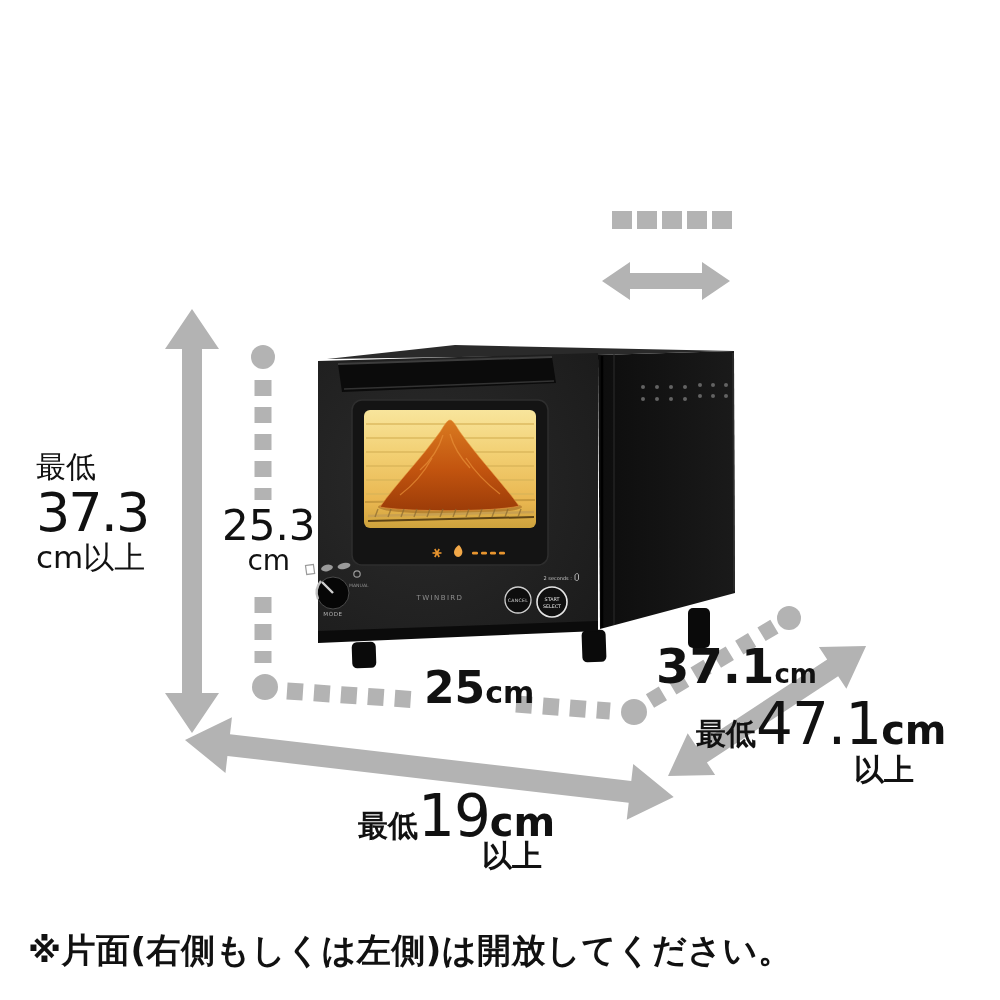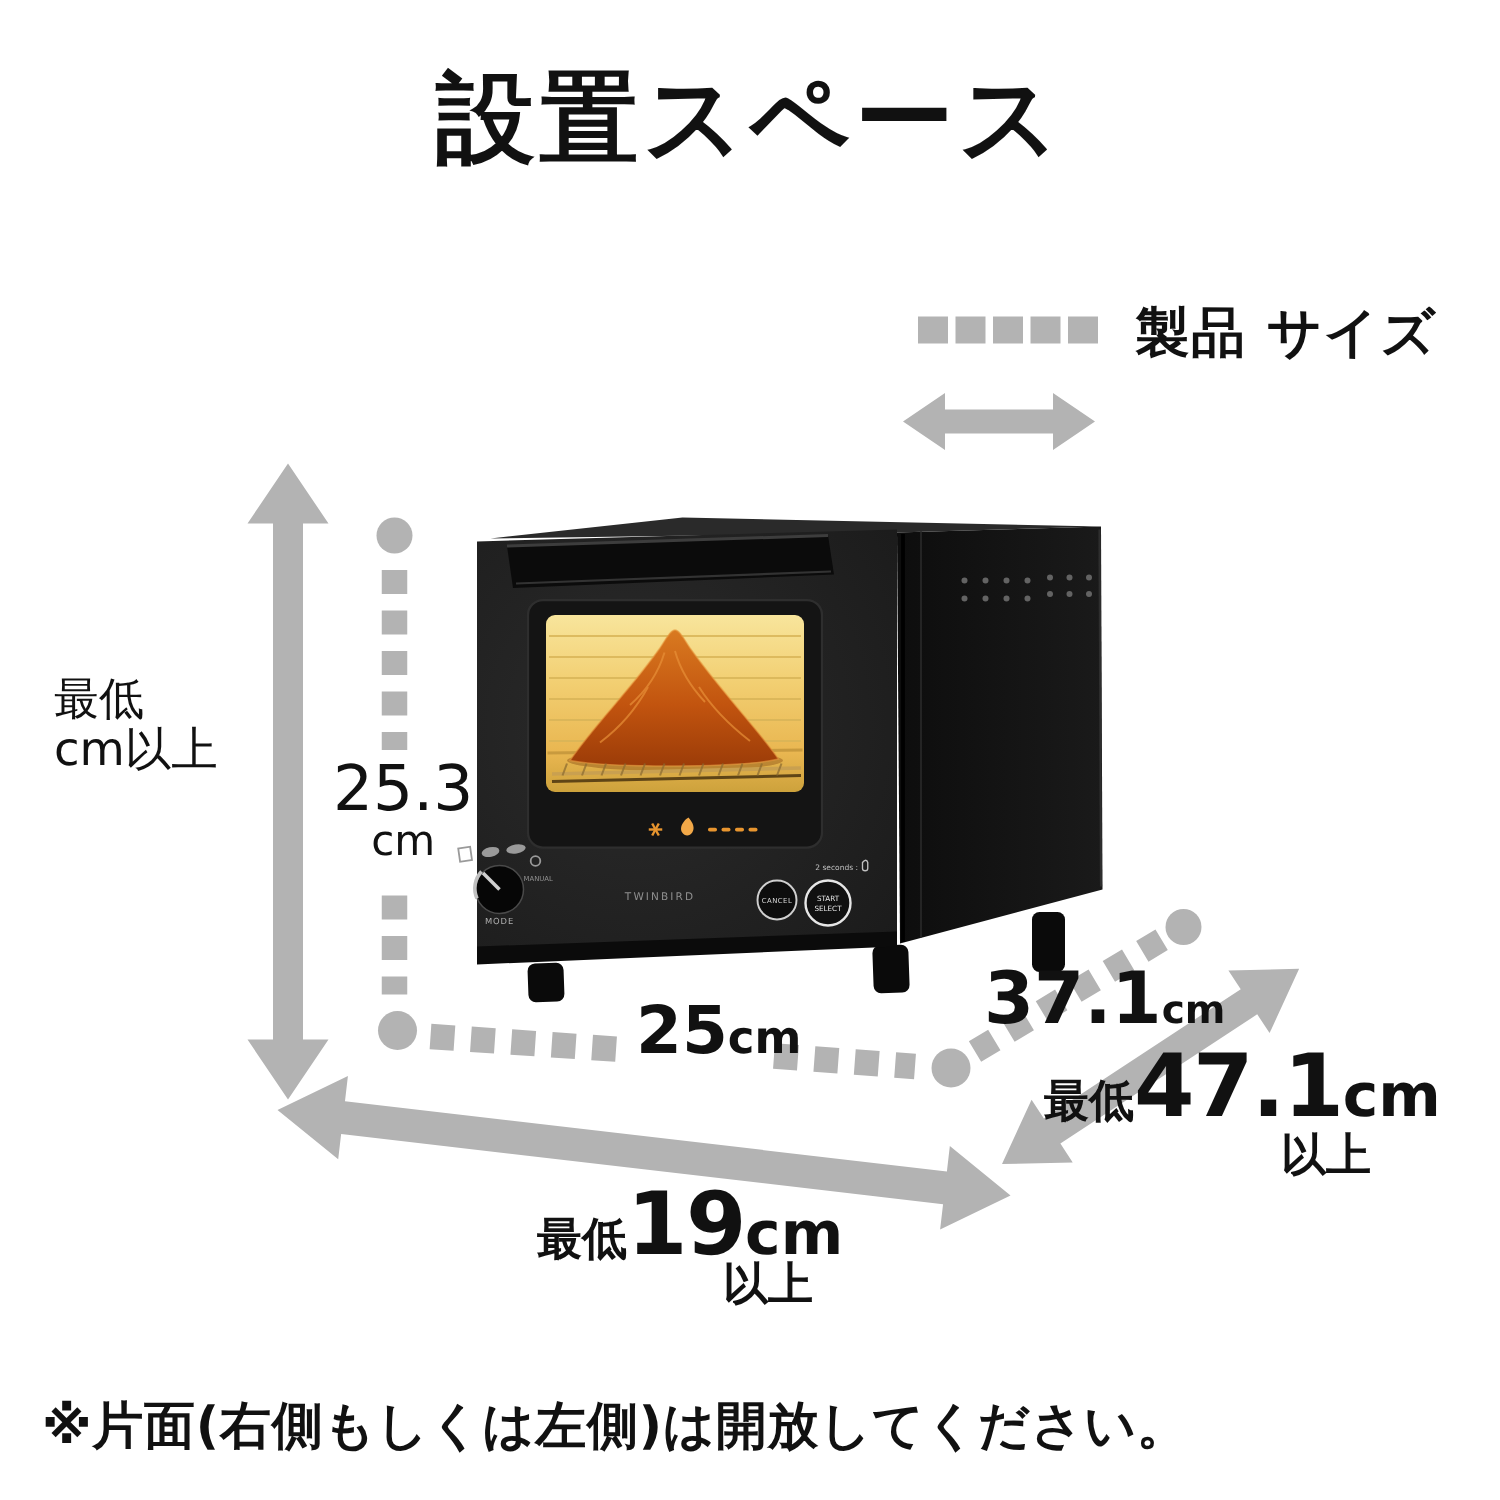--- a/index.html
+++ b/index.html
@@ -11,21 +11,21 @@
   #title{left:0;right:0;top:34px;text-align:center;font-size:66px;font-weight:bold;letter-spacing:3px;}
   .legend-label{font-size:36px;font-weight:bold;letter-spacing:1px;}
   #legend-product-label{left:757px;top:198px;}
   #legend-space-label{left:757px;top:256px;}
   
   .dim{color:#111;}
   .sz-xs{font-size:26px;font-weight:bold;}
   .sz-s{font-size:30px;font-weight:bold;}
   .sz-m{font-size:48px;font-weight:bold;}
   .sz-ml{font-size:42px;font-weight:bold;}
-  .sz-xl{font-size:58px;font-weight:bold;letter-spacing:-1px;}
+  .sz-xl{font-size:58px;font-weight:normal;letter-spacing:-1px;}
   .unit-m{font-size:28px;font-weight:bold;}
   .unit-l{font-size:40px;font-weight:bold;}
   #height-space-label{left:36px;top:452px;line-height:1.02;}
   #height-space-label .v{display:block;font-size:54px;letter-spacing:-2px;margin-top:2px;}
   #height-space-label .p{display:block;font-size:30px;}
   #height-space-label .s{display:block;font-size:31px;margin-top:2px;}
   #height-product-label{left:222px;top:506px;text-align:center;line-height:.95;}
   #height-product-label .v{display:block;font-size:42px;}
   #height-product-label .u{display:block;font-size:28px;margin-top:2px;}
   #width-product-label{left:424px;top:662px;}
@@ -220,26 +220,25 @@
         <circle cx="700" cy="385" r="2"></circle>
           <circle cx="713" cy="385" r="2"></circle>
           <circle cx="726" cy="385" r="2"></circle>
         <circle cx="700" cy="396" r="2"></circle>
           <circle cx="713" cy="396" r="2"></circle>
           <circle cx="726" cy="396" r="2"></circle>
       </g>
     </g>
   </svg>
 
-  <div id="title" class="abs">設置スペース</div>
-
-  <div id="legend-product-label" class="abs legend-label">製品 サイズ</div>
+
 
   <div id="height-space-label" class="abs dim">
     <span class="p">最低</span>
+    <span class="v">37.3</span>
     <span class="s">cm以上</span>
   </div>
 
   <div id="height-product-label" class="abs dim">
     <span class="v">25.3</span>
     <span class="u">cm</span>
   </div>
 
   <div id="width-product-label" class="abs dim">
     <span class="sz-ml" style="font-size:44px">25</span><span class="unit-m" style="font-size:30px">cm</span>

